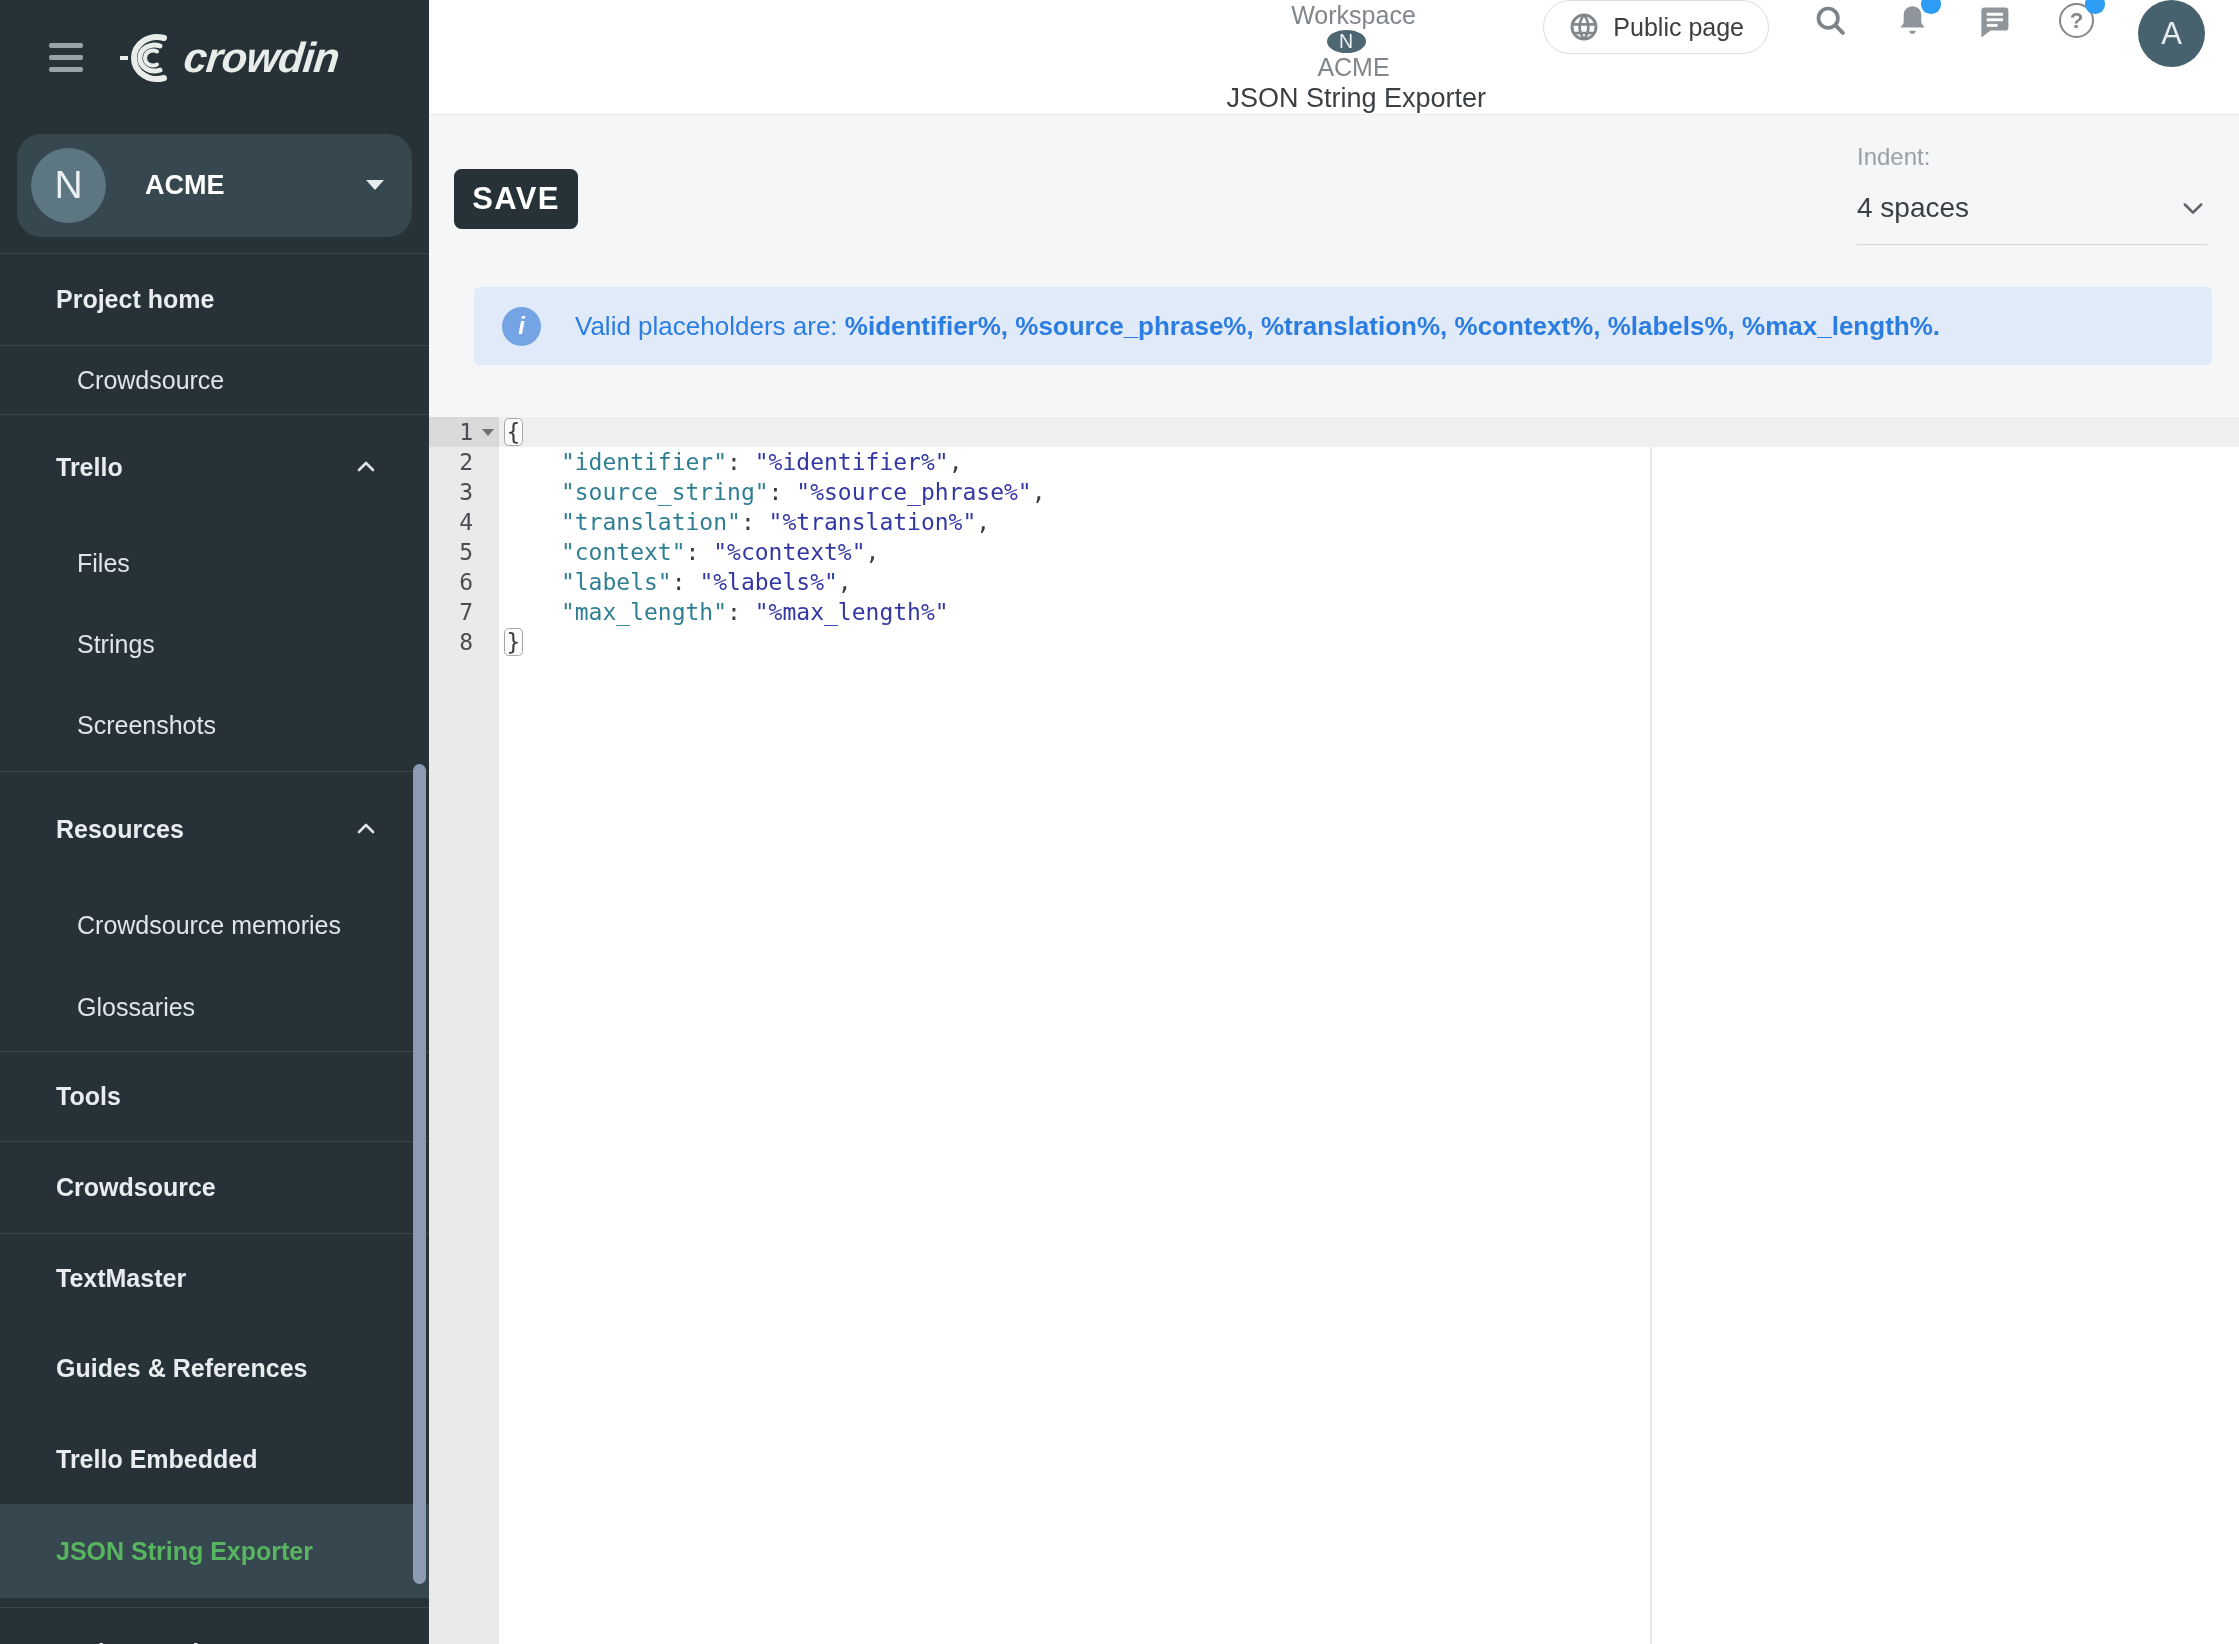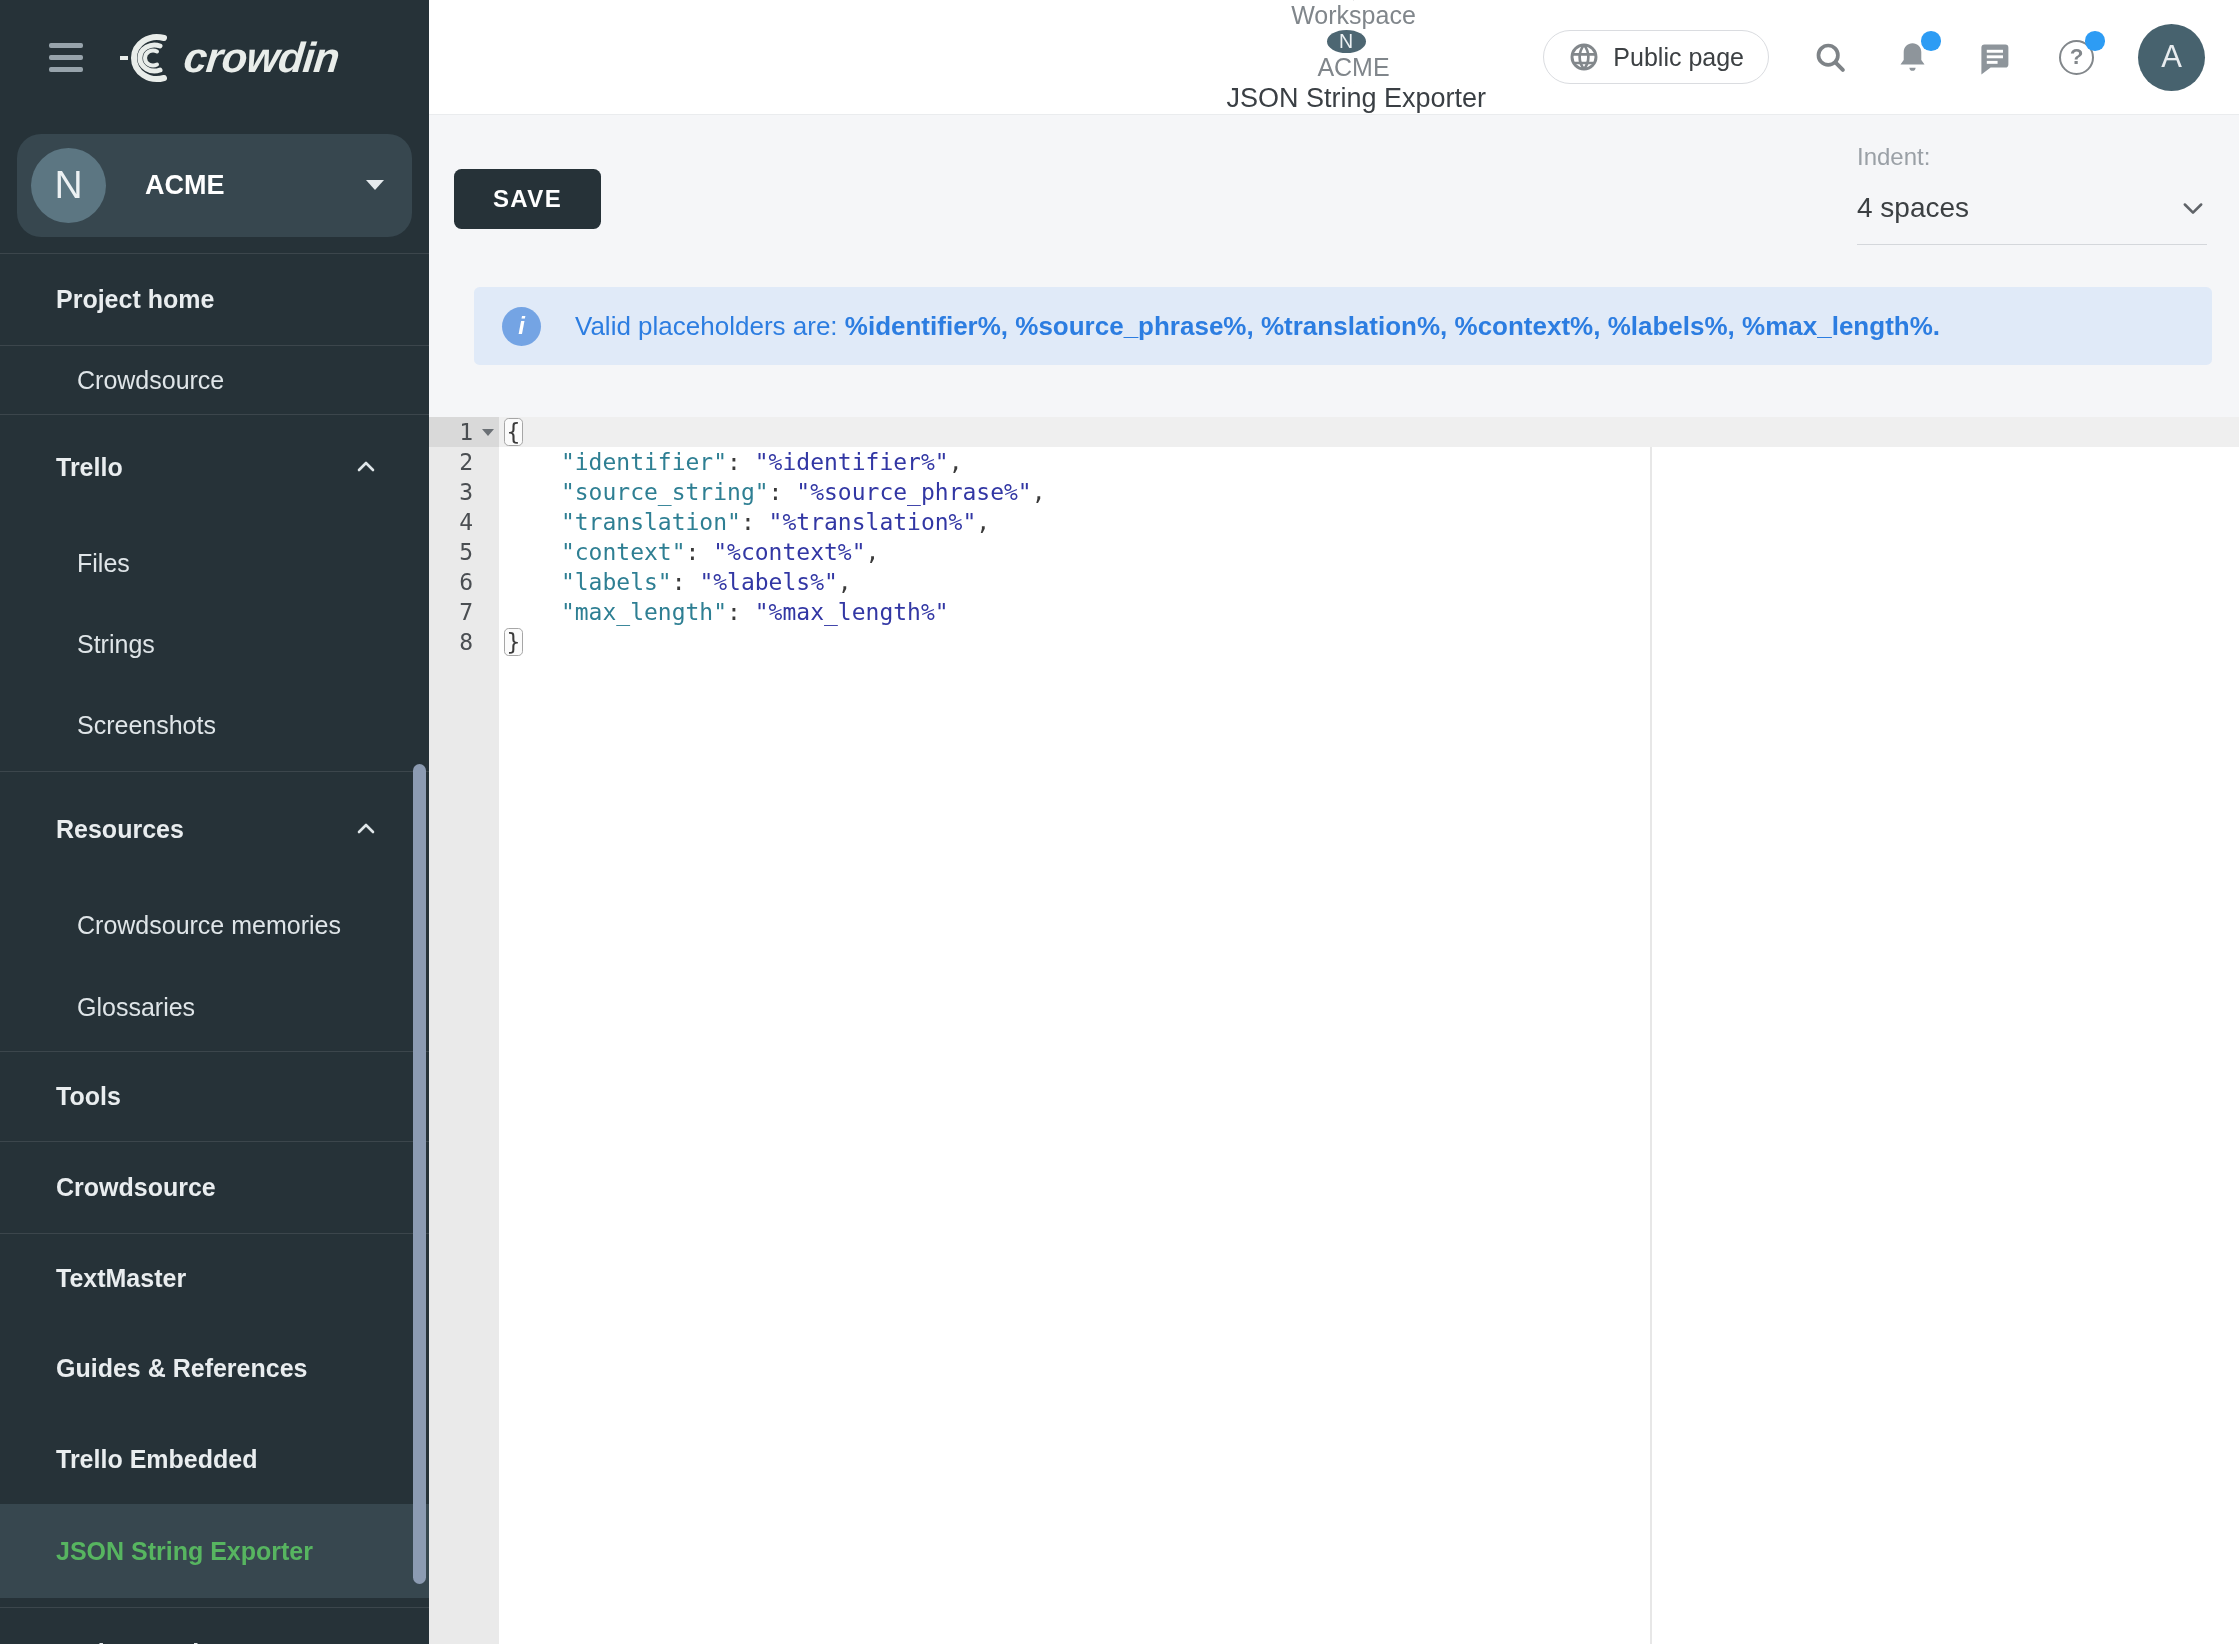--- a/index.html
+++ b/index.html
@@ -49,40 +49,40 @@
             padding-left:39px;flex-direction:column; }
   .crumb-home { width:37px; height:37px; cursor:pointer; }
   .crumb-sep { margin:0 20.5px; }
   .crumb { font-size:25px; color:#80868B; cursor:pointer; }
   .crumb-avatar { width:39px; height:39px; border-radius:50%; background:#4D6672;
                   color:#ECF1F3; font-size:19.6px; display:flex; align-items:center;
                   justify-content:center; margin:0 15px 0 0; }
   .crumb-current { font-size:27px; color:#3A3F44; font-weight:500; margin-left:5.6px; }
 
   .top-right { position:absolute; right:34px; top:0; height:100%;
-               display:flex; align-items:center; gap:41px; }
+               display:flex; gap:41px; }
   .pill { height:54px; border:1.9px solid #DADCE0; border-radius:27px; background:#fff;
           display:flex; align-items:center; gap:13px; padding:0 24px; cursor:pointer; }
   .pill-label { font-size:25px; font-weight:500; color:#3C4043; }
   .iconbtn { position:relative; width:41px; height:41px; display:flex;
              align-items:center; justify-content:center; cursor:pointer; }
   .dot { position:absolute; top:-5.6px; right:-7.5px; width:19.6px; height:19.6px;
          border-radius:50%; background:#2D9CF4; }
   .help-ring { width:35px; height:35px; border:2.8px solid #82878B; border-radius:50%;
                color:#82878B; font-size:22.4px; font-weight:700; display:flex;
                align-items:center; justify-content:center; }
   .user-avatar { width:67px; height:67px; border-radius:50%; background:#47626E;
                  color:#E8ECEF; font-size:31px; display:flex; align-items:center;
                  justify-content:center; cursor:pointer; }
 
   
   .content { position:absolute; left:429px; top:115px; right:0; bottom:0; background:#F5F6F8; }
-  .save-btn { position:absolute; left:25px; top:54px; width:147px; height:60px;
+  .save-btn { position:absolute; left:25px; top:54px; width:124px; height:60px;
               background:#263238; color:#fff; border:none; border-radius:7.5px;
-              font-family:"Liberation Sans", sans-serif; font-size:24px; font-weight:700;
+              font-family:"Liberation Sans", sans-serif; font-size:31px; font-weight:700;
               letter-spacing:1.4px; cursor:pointer; }
   .indent-ctl { position:absolute; right:32px; top:28px; width:350px; }
   .indent-label { font-size:24px; color:#9AA0A6; }
   .indent-select { display:flex; align-items:center; justify-content:space-between;
                    margin-top:20.5px; padding-bottom:20.5px; border-bottom:1.9px solid #D4D7DB;
                    cursor:pointer; }
   .indent-value { font-size:28px; color:#3C4043; }
 
   .banner { position:absolute; left:45px; top:172px; width:1738px; height:78px;
             background:#E0EAF8; border-radius:5.6px; display:flex; align-items:center;

